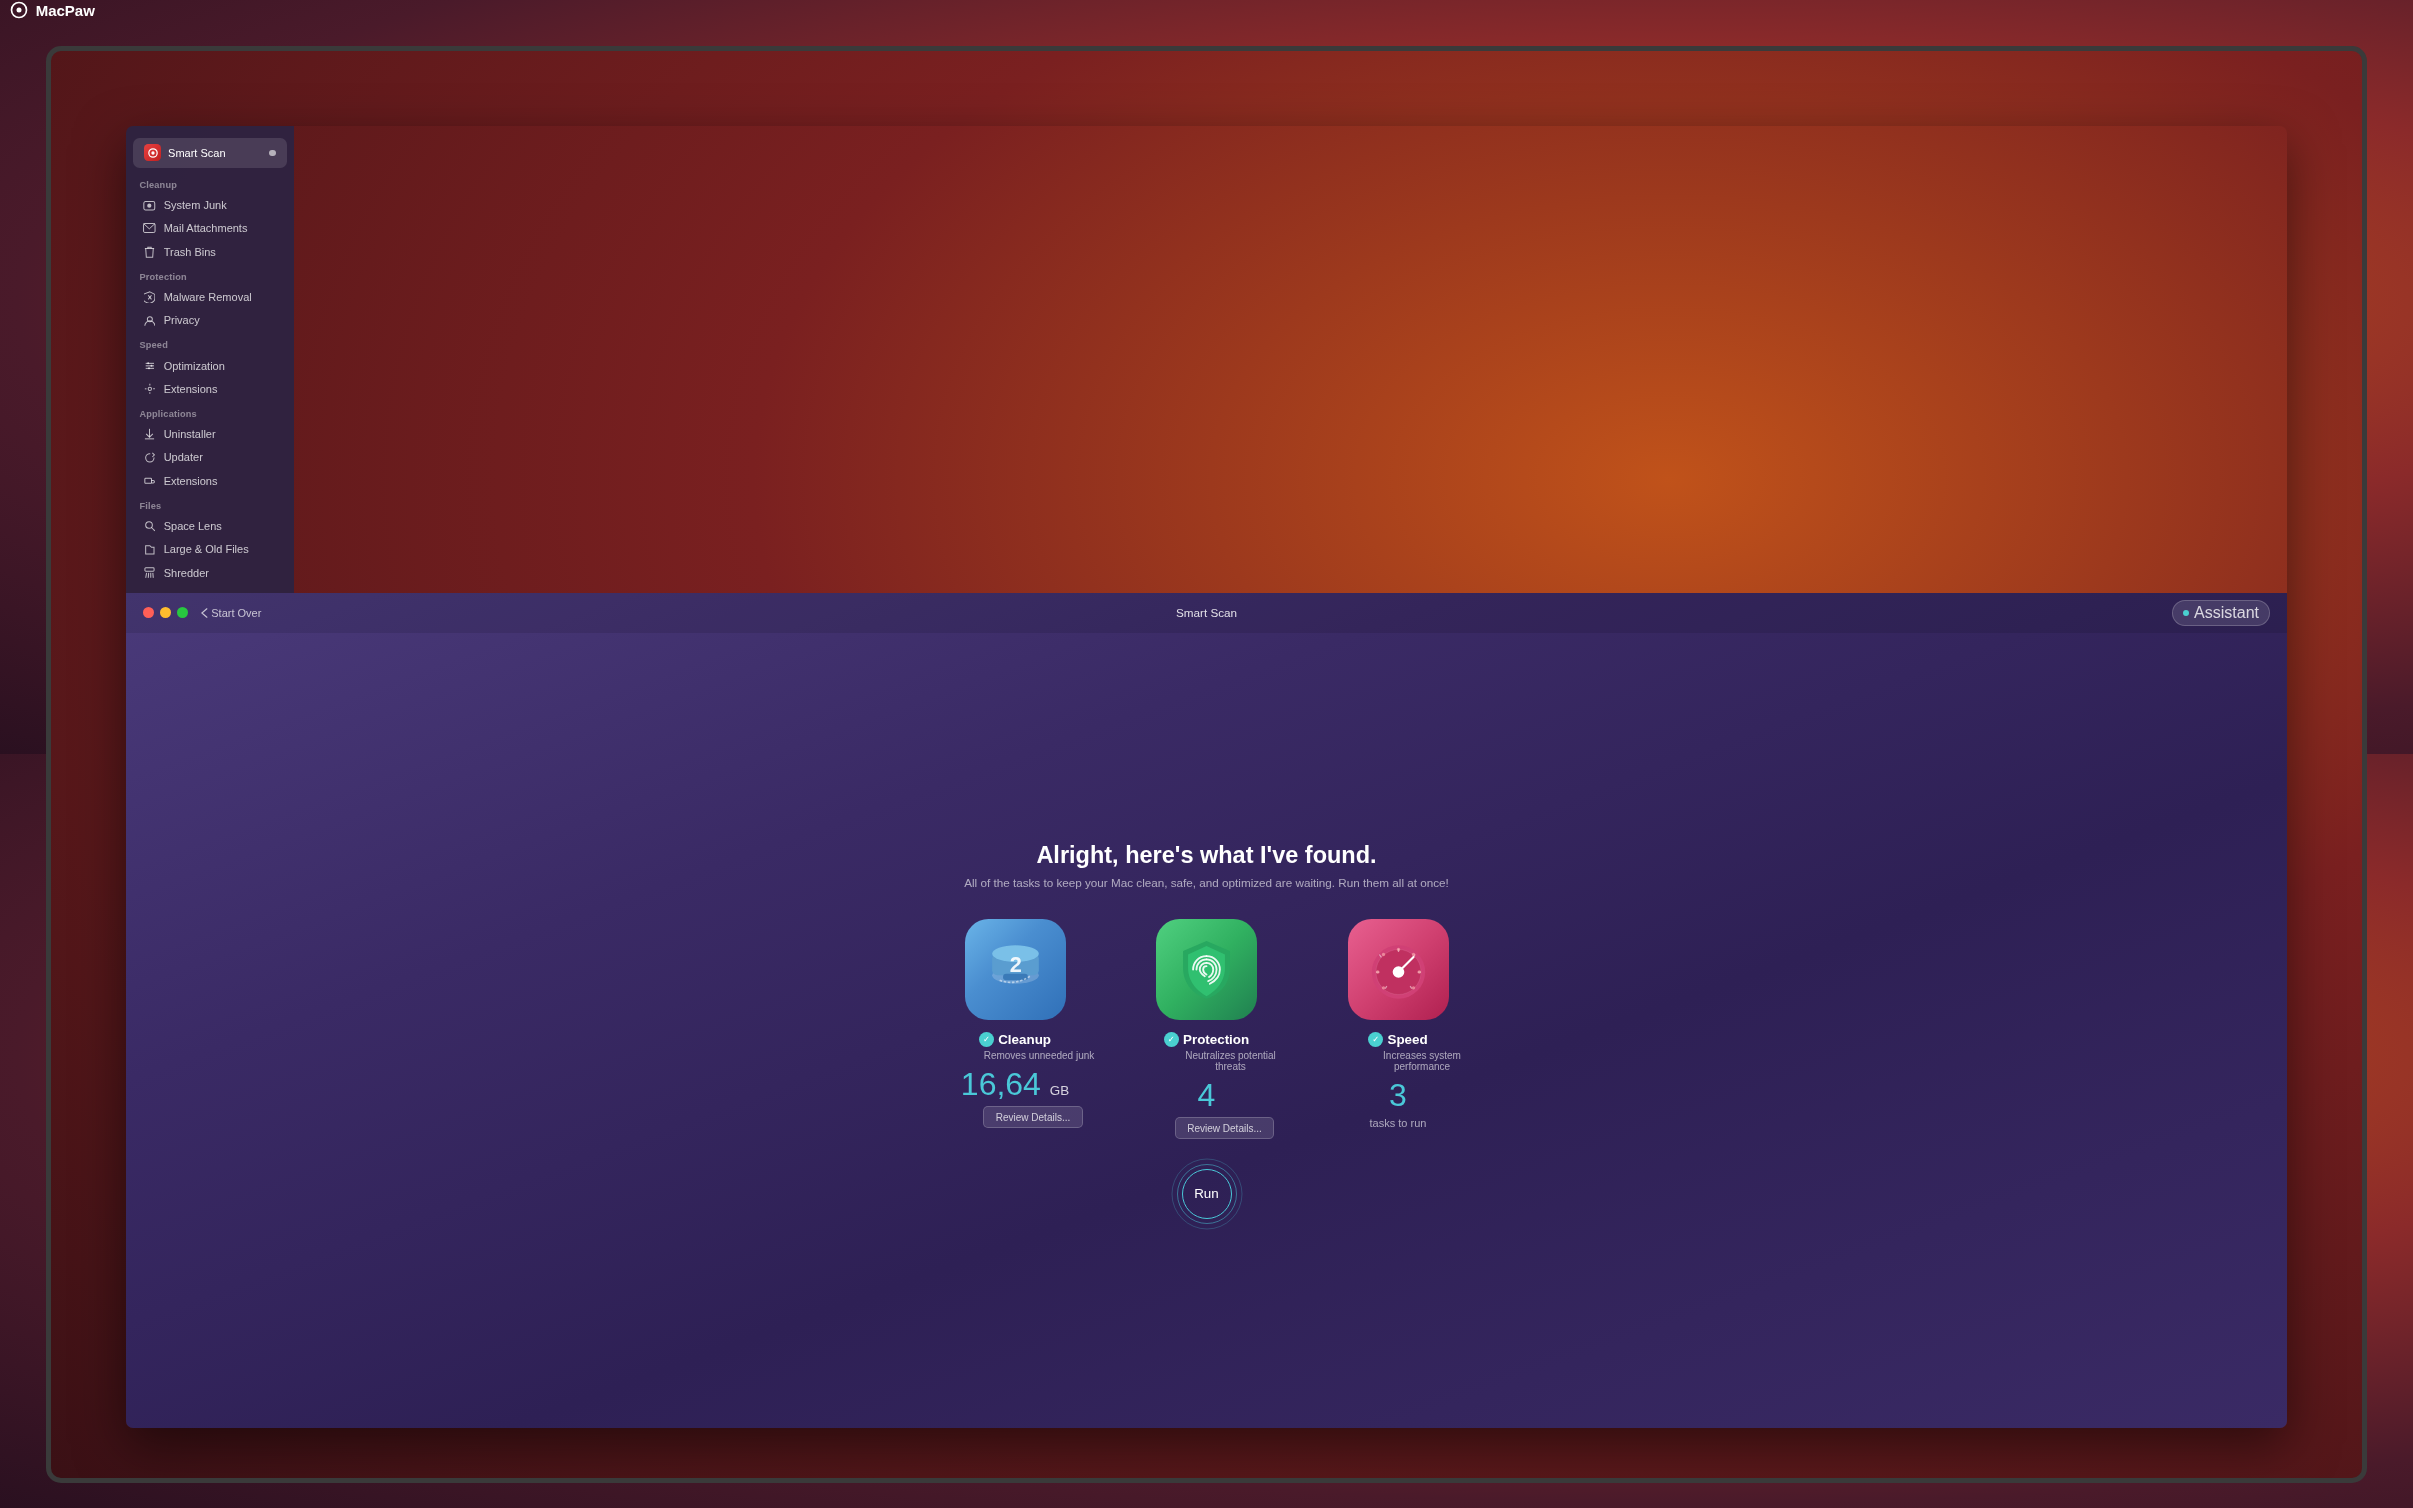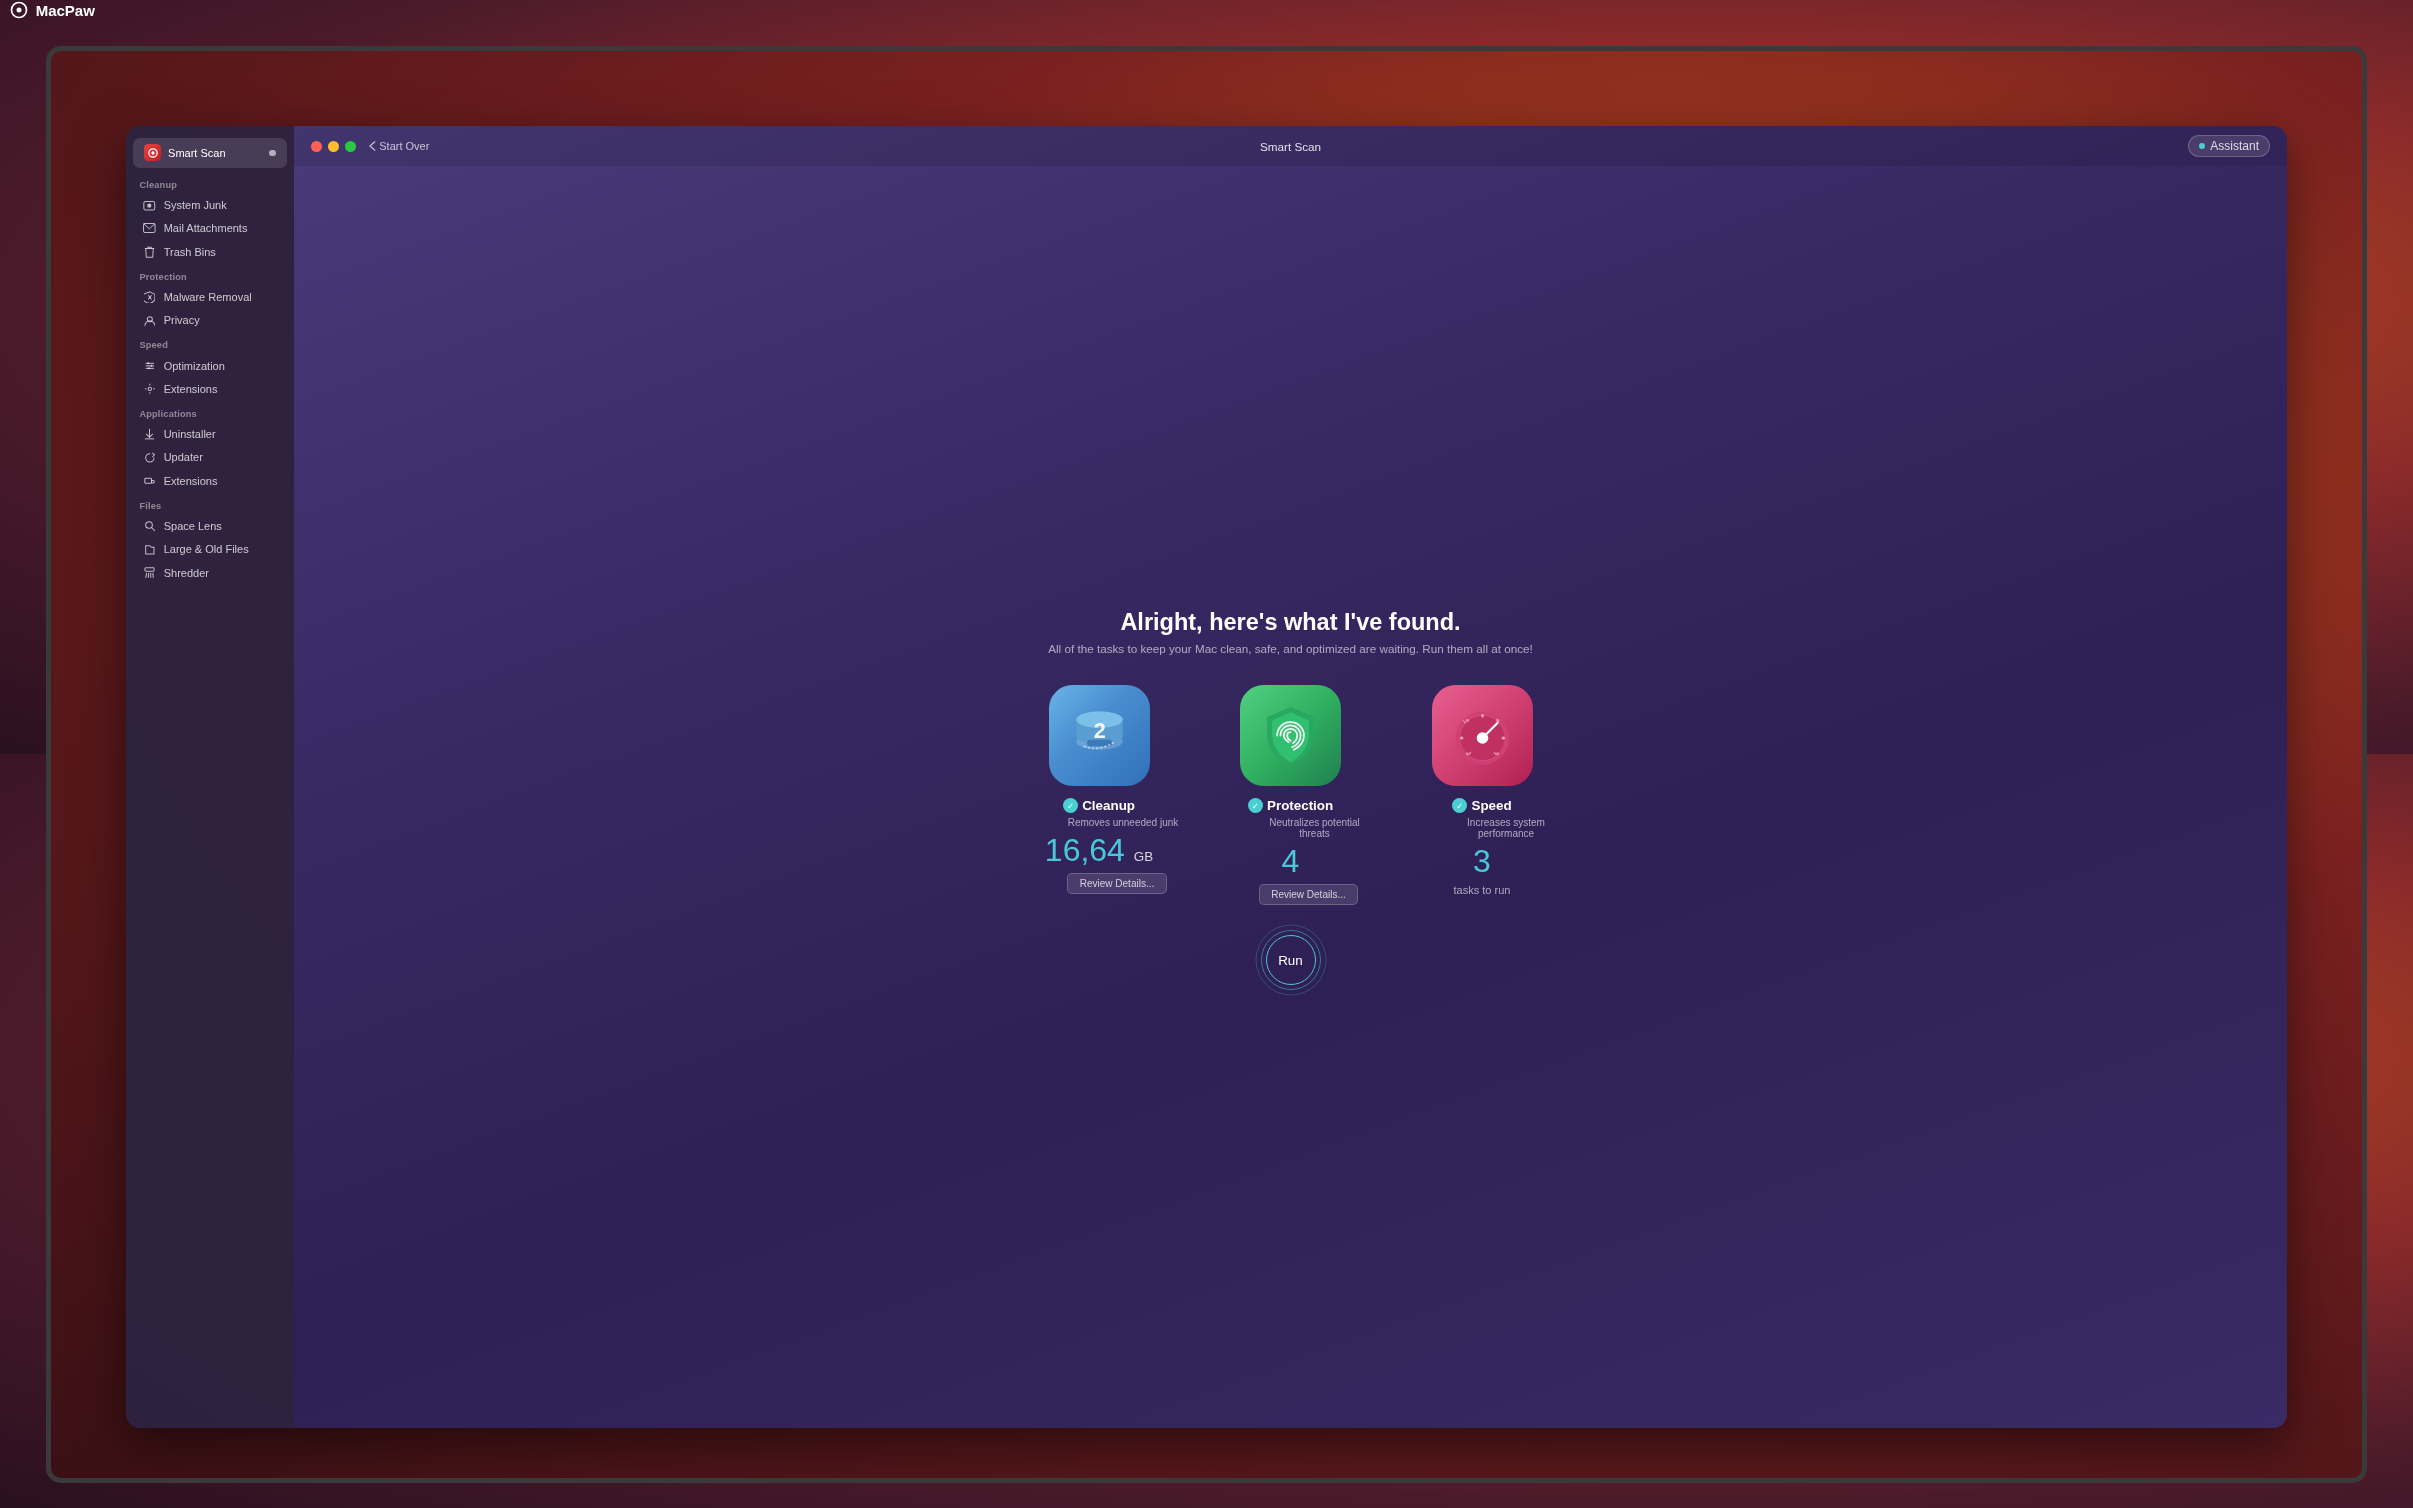--- a/index.html
+++ b/index.html
@@ -55,24 +55,25 @@
       overflow: hidden;
     }
 
     
     .app-window {
       position: absolute;
       top: 75px;
       left: 75px;
       right: 75px;
       bottom: 50px;
-      border-radius: 14px;
+      border-radius: 7px;
       overflow: hidden;
       display: flex;
       box-shadow: 0 17px 50px rgba(0,0,0,0.5);
+      flex-direction: column;
     }
 
     
     .sidebar {
       width: 168px;
       min-width: 168px;
       background: rgba(45, 35, 65, 0.95);
       display: flex;
       flex-direction: column;
       padding: 8.4px 0;
@@ -194,21 +195,21 @@
     .assistant-btn {
       margin-left: auto;
       display: flex;
       align-items: center;
       gap: 5px;
       background: rgba(255,255,255,0.12);
       border: 0.8px solid rgba(255,255,255,0.2);
       border-radius: 17px;
       padding: 3.4px 10px;
       color: rgba(255,255,255,0.8);
-      font-size: 12px;
+      font-size: 16px;
       cursor: pointer;
     }
     .assistant-dot {
       width: 5.9px;
       height: 5.9px;
       border-radius: 50%;
       background: #4ad0d0;
     }
 
     

